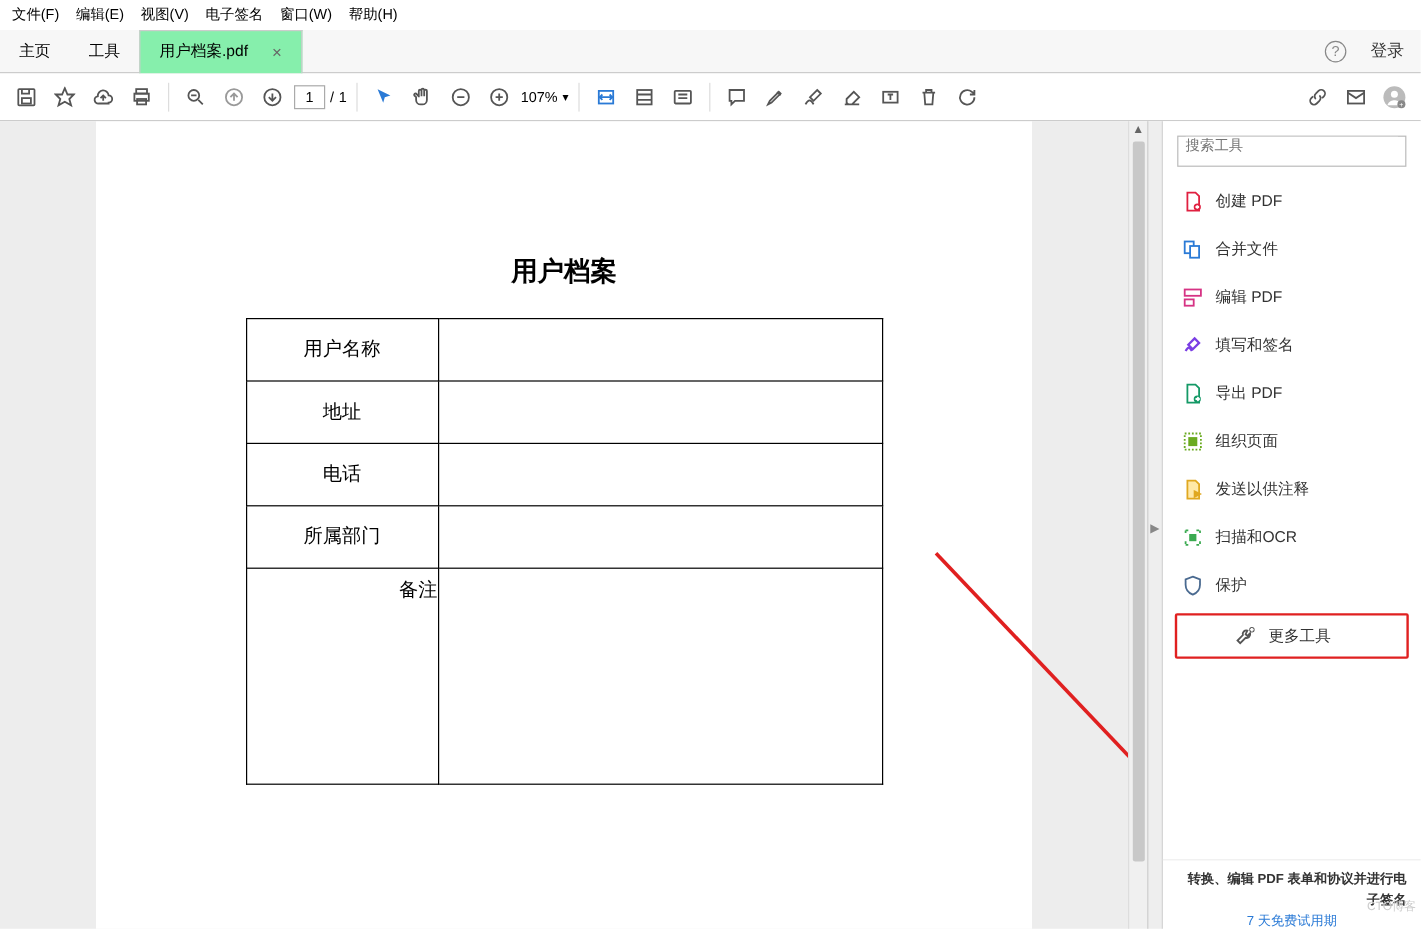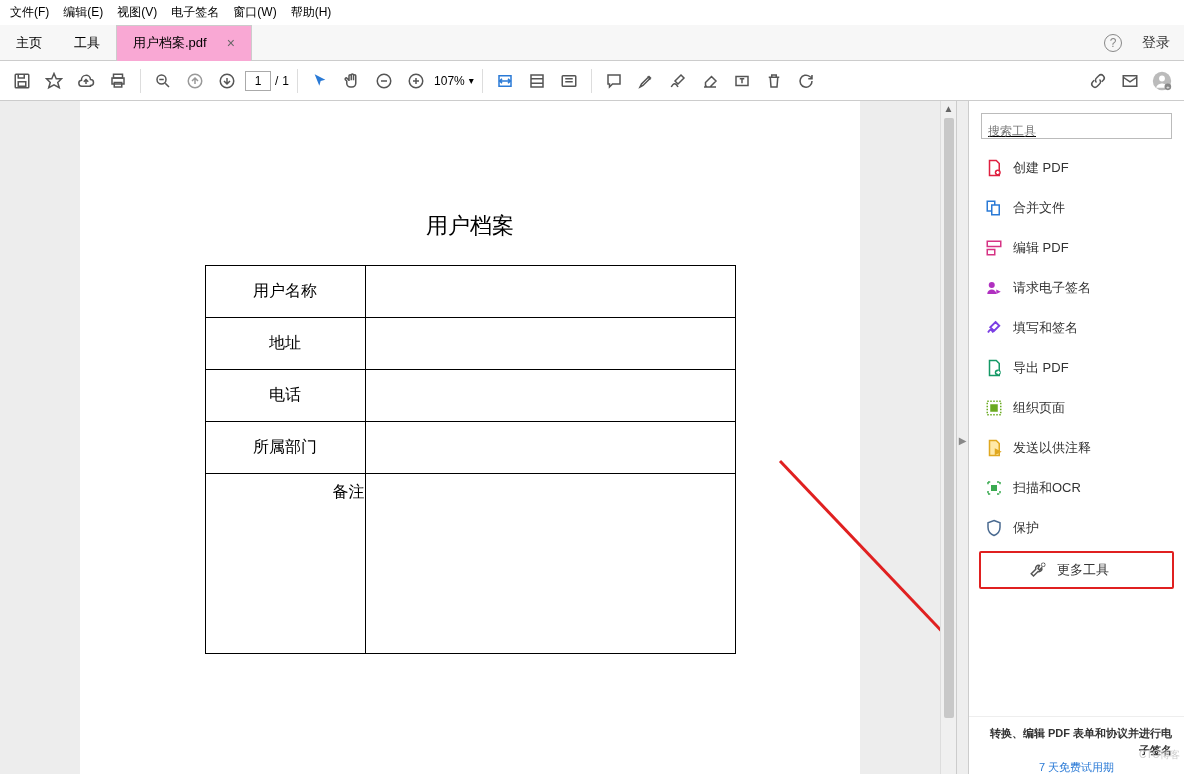--- a/index.html
+++ b/index.html
@@ -1,46 +1,46 @@
 <!DOCTYPE html>
 <html><head>
 <meta charset="utf-8">
 <style>
 * { margin: 0; padding: 0; box-sizing: border-box; font-family: "Microsoft YaHei", Arial, sans-serif; }
 body { width: 1184px; height: 774px; background: #fff; overflow: hidden; position: relative; }
 .menubar { display: flex; gap: 14px; padding: 4px 10px; font-size: 12px; background: #fff; }
 .menubar span { cursor: default; }
 .tabbar { display: flex; align-items: center; border-bottom: 1px solid #ccc; height: 36px; background: #f7f7f7; }
 .tabbar .tab { padding: 0 16px; height: 36px; display: flex; align-items: center; font-size: 13px; cursor: default; }
-.tabbar .doc-tab { background: #f9a8d4; border-top: 1px solid #ccc; border-left: 1px solid #ccc; border-right: 1px solid #ccc; position: relative; display: flex; align-items: center; gap: 20px; }
+.tabbar .doc-tab { background: #86efac; border-top: 1px solid #ccc; border-left: 1px solid #ccc; border-right: 1px solid #ccc; position: relative; display: flex; align-items: center; gap: 20px; }
 .tabbar .doc-tab .close { font-size: 14px; color: #666; }
 .tabbar .spacer { flex: 1; }
 .tabbar .help-icon { width: 18px; height: 18px; border: 1.5px solid #888; border-radius: 50%; display: flex; align-items: center; justify-content: center; font-size: 12px; color: #888; margin-right: 20px; }
 .tabbar .login { font-size: 14px; color: #333; margin-right: 14px; }
 .toolbar { display: flex; align-items: center; height: 40px; border-bottom: 1px solid #ccc; padding: 0 8px; gap: 4px; }
 .tb-btn { width: 28px; height: 28px; display: flex; align-items: center; justify-content: center; color: #555; cursor: default; }
 .tb-sep { width: 1px; height: 24px; background: #ddd; margin: 0 4px; }
 .tb-page { display: flex; align-items: center; gap: 4px; font-size: 12px; }
 .tb-page input { width: 26px; height: 20px; border: 1px solid #aaa; text-align: center; font-size: 12px; }
 .tb-zoom { display: flex; align-items: center; }
 .tb-right { margin-left: auto; display: flex; align-items: center; gap: 4px; }
 .main { display: flex; height: calc(774px - 20px - 36px - 40px); }
 .doc-area { flex: 1; background: #ededed; position: relative; overflow: hidden; display: flex; justify-content: center; }
 .page { width: 780px; background: #fff; margin-top: 0; padding-top: 110px; position: relative; }
-.doc-title { text-align: center; font-size: 22px; font-weight: normal; margin-bottom: 24px; }
+.doc-title { text-align: center; font-size: 22px; font-weight: bold; margin-bottom: 24px; }
 .doc-table { margin: 0 auto; border-collapse: collapse; width: 531px; }
 .doc-table td { border: 1.5px solid #000; padding: 0; height: 52px; }
 .doc-table td.label { width: 160px; text-align: center; font-size: 16px; }
 .doc-table td.remark-row { height: 180px; vertical-align: top; text-align: right; padding-top: 8px; }
 .vscroll { width: 16px; background: #f0f0f0; display: flex; flex-direction: column; align-items: center; border-left: 1px solid #ddd; }
 .vscroll .arr { font-size: 10px; color: #666; padding: 2px; }
 .vscroll .thumb { width: 10px; height: 600px; background: #c8c8c8; border-radius: 2px; margin-top: 2px; }
 .side-handle { width: 12px; background: #eee; border-left: 1px solid #ccc; display: flex; align-items: center; justify-content: center; color: #888; font-size: 10px; }
 .right-panel { width: 216px; border-left: 1px solid #ccc; background: #fff; display: flex; flex-direction: column; }
-.search-box { margin: 12px 12px 8px; border: 1px solid #bbb; height: 26px; display: flex; align-items: flex-end; padding: 0 6px; text-decoration: underline; }
+.search-box { margin: 12px 12px 8px; border: 1px solid #bbb; height: 26px; display: flex; align-items: flex-start; padding: 0 6px; }
 .search-box input { border: none; outline: none; font-size: 12px; width: 100%; color: #888; }
 .tool-list { display: flex; flex-direction: column; gap: 6px; padding: 4px 10px; }
 .tool-item { display: flex; align-items: center; gap: 10px; padding: 8px 6px; font-size: 13px; color: #333; cursor: default; }
 .tool-item .ico { width: 18px; height: 18px; display: flex; align-items: center; justify-content: center; }
 .tool-item.highlight { border: 2px solid #e02020; border-radius: 2px; padding-left: 48px; }
 .promo { text-align: right; font-size: 11px; font-weight: bold; color: #333; padding: 8px 12px 2px; line-height: 1.5; border-top: 1px solid #eee; margin-top: auto; }
 .trial { text-align: center; font-size: 11px; color: #2a7ad6; padding-bottom: 4px; }
 .watermark { position: absolute; right: 4px; bottom: 12px; font-size: 10px; color: #ccc; }
 .red-arrow { position: absolute; pointer-events: none; }
 svg { display: block; }
@@ -301,30 +301,20 @@
           <span class="ico">
             <svg width="18" height="18" viewBox="0 0 24 24" fill="none" stroke="#d63384" stroke-width="2">
               <rect x="3" y="3" width="18" height="7"></rect>
               <rect x="3" y="14" width="10" height="7"></rect>
             </svg>
           </span>
           <span>编辑 PDF</span>
         </div>
       <div class="tool-item">
           <span class="ico">
-            <svg width="18" height="18" viewBox="0 0 24 24" fill="#b030c0">
-              <circle cx="9" cy="8" r="4"></circle>
-              <path d="M3 20c0-4 3-6 6-6s6 2 6 6" fill="#b030c0"></path>
-              <path d="M15 14l6 3-6 3z" fill="#b030c0"></path>
-            </svg>
-          </span>
-          <span>请求电子签名</span>
-        </div>
-      <div class="tool-item">
-          <span class="ico">
             <svg width="18" height="18" viewBox="0 0 24 24" fill="none" stroke="#7b3fe4" stroke-width="2.5">
               <path d="M4 18c3-5 4-5 7 0M14 4l5 5-7 7-5-5z"></path>
             </svg>
           </span>
           <span>填写和签名</span>
         </div>
       <div class="tool-item">
           <span class="ico">
             <svg width="18" height="18" viewBox="0 0 24 24" fill="none" stroke="#149966" stroke-width="2">
               <path d="M6 2h9l4 4v16H6z"></path>

